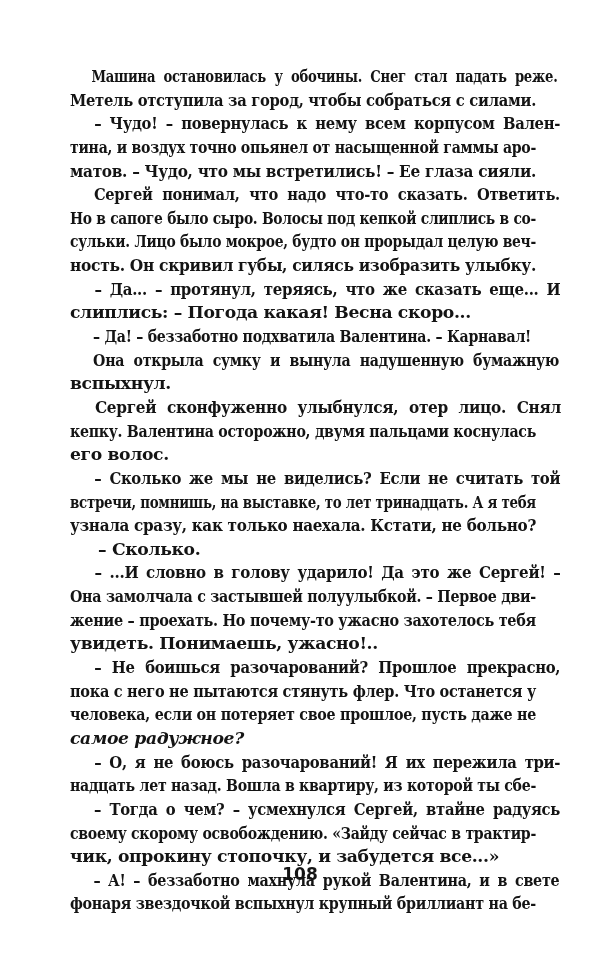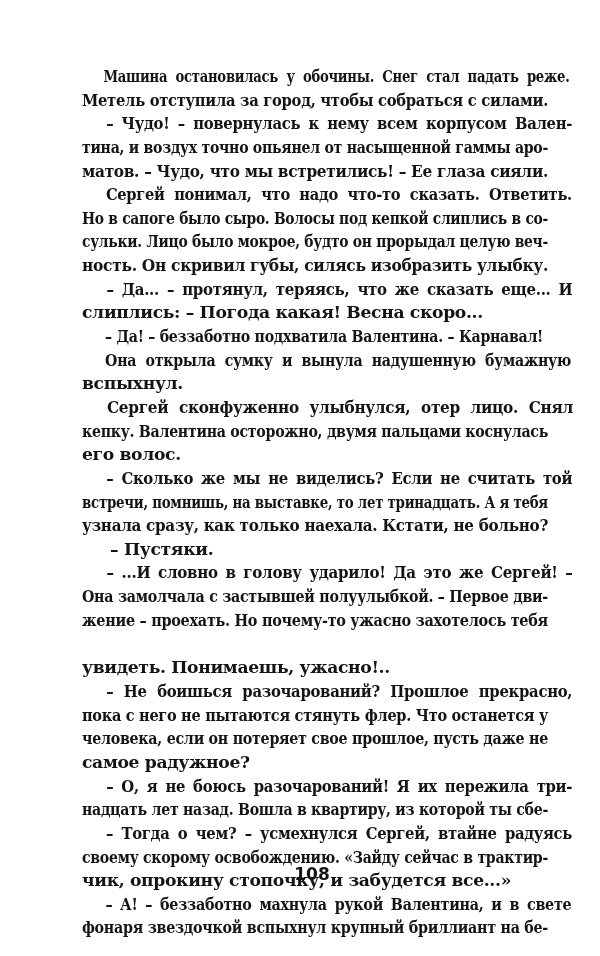--- a/index.html
+++ b/index.html
@@ -8,21 +8,21 @@
     background: #ffffff;
   }
   body {
     width: 600px;
     height: 956px;
     position: relative;
     overflow: hidden;
   }
   .page {
     position: absolute;
-    left: 12px; top: 0;
+    left: 0; top: 0;
     width: 488px;
     height: 956px;
     background: #ffffff;
   }
   .text-block {
     position: absolute;
     left: 70px;
     top: 65px;
     width: 466px;
     font-family: "DejaVu Serif", "Liberation Serif", serif;
@@ -76,29 +76,29 @@
       <span class="line last" style="display: block;">слиплись: – Погода какая! Весна скоро...</span>
       <span class="line indent last" style="display: block; transform-origin: left center; transform: scaleX(0.8238); width: 565.643px;">– Да! – беззаботно подхватила Валентина. – Карнавал!</span>
       <span class="line indent" style="display: block; transform-origin: left center; transform: scaleX(0.8255); width: 564.48px;">Она открыла сумку и вынула надушенную бумажную</span>
       <span class="line last" style="display: block;">вспыхнул.</span>
       <span class="line indent" style="display: block; transform-origin: left center; transform: scaleX(0.8917); width: 522.588px;">Сергей сконфуженно улыбнулся, отер лицо. Снял</span>
       <span class="line" style="display: block; transform-origin: left center; transform: scaleX(0.8252); width: 564.719px;">кепку. Валентина осторожно, двумя пальцами коснулась</span>
       <span class="line last" style="display: block;">его волос.</span>
       <span class="line indent" style="display: block; transform-origin: left center; transform: scaleX(0.8661); width: 538.015px;">– Сколько же мы не виделись? Если не считать той</span>
       <span class="line" style="display: block; transform-origin: left center; transform: scaleX(0.7783); width: 598.703px;">встречи, помнишь, на выставке, то лет тринадцать. А я тебя</span>
       <span class="line last" style="display: block; transform-origin: left center; transform: scaleX(0.8845); width: 526.828px;">узнала сразу, как только наехала. Кстати, не больно?</span>
-      <span class="line indent last" style="display: block;">– Пустяки.</span>
+      <span class="line indent last" style="display: block;">– Сколько.</span>
       <span class="line indent" style="display: block; transform-origin: left center; transform: scaleX(0.8777); width: 530.949px;">– ...И словно в голову ударило! Да это же Сергей! –</span>
       <span class="line" style="display: block; transform-origin: left center; transform: scaleX(0.8292); width: 561.969px;">Она замолчала с застывшей полуулыбкой. – Первое дви-</span>
       <span class="line" style="display: block; transform-origin: left center; transform: scaleX(0.8404); width: 554.484px;">жение – проехать. Но почему-то ужасно захотелось тебя</span>
-      <span class="line last" style="display: block; margin-top: 24px;">увидеть. Понимаешь, ужасно!..</span>
+      <span class="line last" style="display: block;">увидеть. Понимаешь, ужасно!..</span>
       <span class="line indent" style="display: block; transform-origin: left center; transform: scaleX(0.8641); width: 539.278px;">– Не боишься разочарований? Прошлое прекрасно,</span>
       <span class="line" style="display: block; transform-origin: left center; transform: scaleX(0.8449); width: 551.547px;">пока с него не пытаются стянуть флер. Что останется у</span>
       <span class="line" style="display: block; transform-origin: left center; transform: scaleX(0.8302); width: 561.328px;">человека, если он потеряет свое прошлое, пусть даже не</span>
-      <span class="line last" style="display: block;">самое радужное?</span>
+      <span class="line last" style="display: block; font-style: italic;">самое радужное?</span>
       <span class="line indent" style="display: block; transform-origin: left center; transform: scaleX(0.8636); width: 539.594px;">– О, я не боюсь разочарований! Я их пережила три-</span>
       <span class="line" style="display: block; transform-origin: left center; transform: scaleX(0.8229); width: 566.281px;">надцать лет назад. Вошла в квартиру, из которой ты сбе-</span>
       <span class="line indent" style="display: block; transform-origin: left center; transform: scaleX(0.8611); width: 541.14px;">– Тогда о чем? – усмехнулся Сергей, втайне радуясь</span>
       <span class="line" style="display: block; transform-origin: left center; transform: scaleX(0.8214); width: 567.312px;">своему скорому освобождению. «Зайду сейчас в трактир-</span>
       <span class="line last" style="display: block;">чик, опрокину стопочку, и забудется все...»</span>
       <span class="line indent" style="display: block; transform-origin: left center; transform: scaleX(0.8354); width: 557.814px;">– А! – беззаботно махнула рукой Валентина, и в свете</span>
       <span class="line" style="display: block; transform-origin: left center; transform: scaleX(0.8322); width: 559.969px;">фонаря звездочкой вспыхнул крупный бриллиант на бе-</span>
     </div>
   <div class="page-number">108</div>
 </div>

